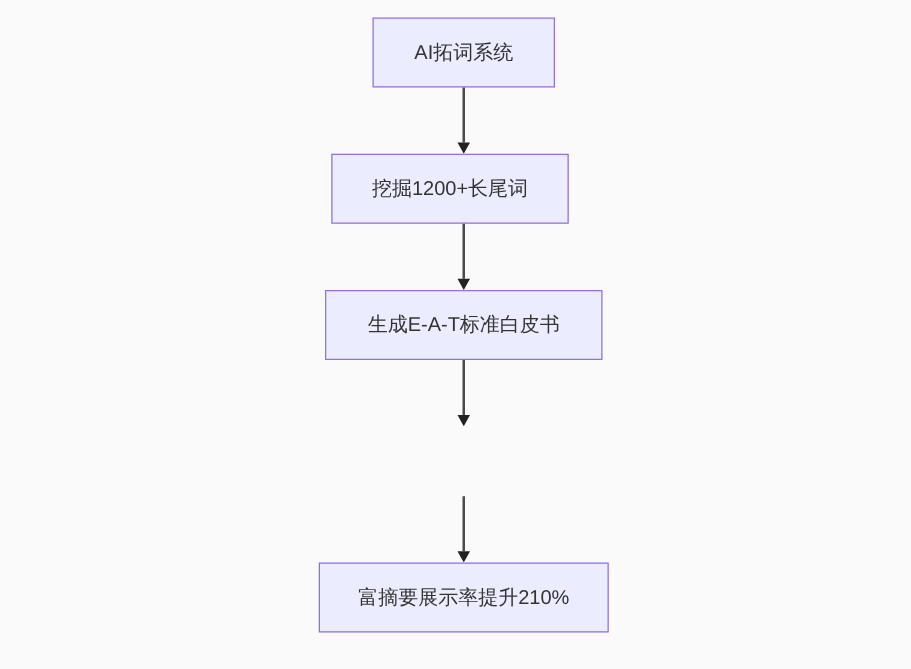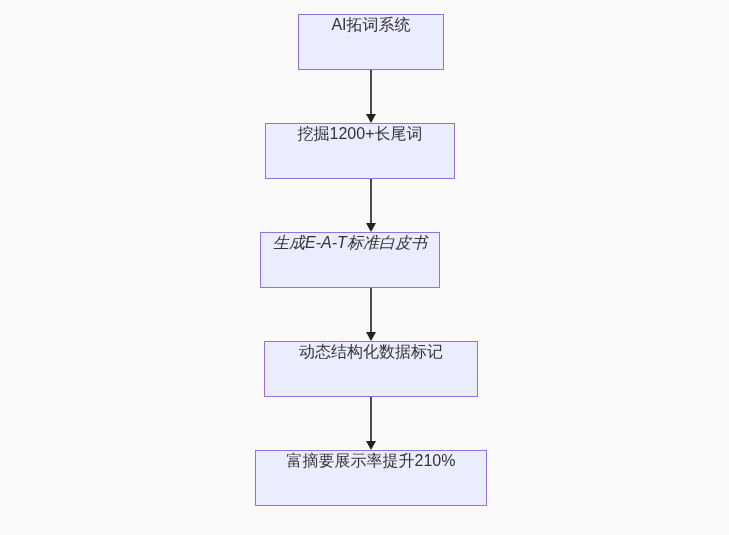--- a/index.html
+++ b/index.html
@@ -22,30 +22,30 @@
   }
 
   
   .node {
     position: absolute;
     box-sizing: border-box;
     height: 56px;
     background: var(--node-fill, #ececff);
     border: 1.5px solid var(--node-border, #9370db);
     display: flex;
-    align-items: flex-start;
+    align-items: center;
     justify-content: center;
     font-size: 16px;
     color: var(--node-text, #333333);
     text-align: center;
     white-space: nowrap;
   }
   .node-1 { left: 298px; top: 14px;  width: 146px; }
   .node-2 { left: 265px; top: 123px; width: 190px; }
-  .node-3 { left: 260px; top: 232px; width: 180px; font-style: italic; }
+  .node-3 { left: 260px; top: 232px; width: 222px; }
   .node-4 { left: 264px; top: 341px; width: 214px; }
   .node-5 { left: 255px; top: 450px; width: 232px; }
 
   
   .connector {
     position: absolute;
     left: 366px;           
     width: 10px;
     height: 53px;
     display: flex;
@@ -94,23 +94,20 @@
 
   <div class="node node-3">
     <span>生成E-A-T标准白皮书</span>
   </div>
 
   <div class="connector conn-3">
     <div class="line"></div>
     <div class="arrowhead"></div>
   </div>
 
-  <div class="node node-4">
-    <span>动态结构化数据标记</span>
-  </div>
 
   <div class="connector conn-4">
     <div class="line"></div>
     <div class="arrowhead"></div>
   </div>
 
   <div class="node node-5">
     <span>富摘要展示率提升210%</span>
   </div>
 

